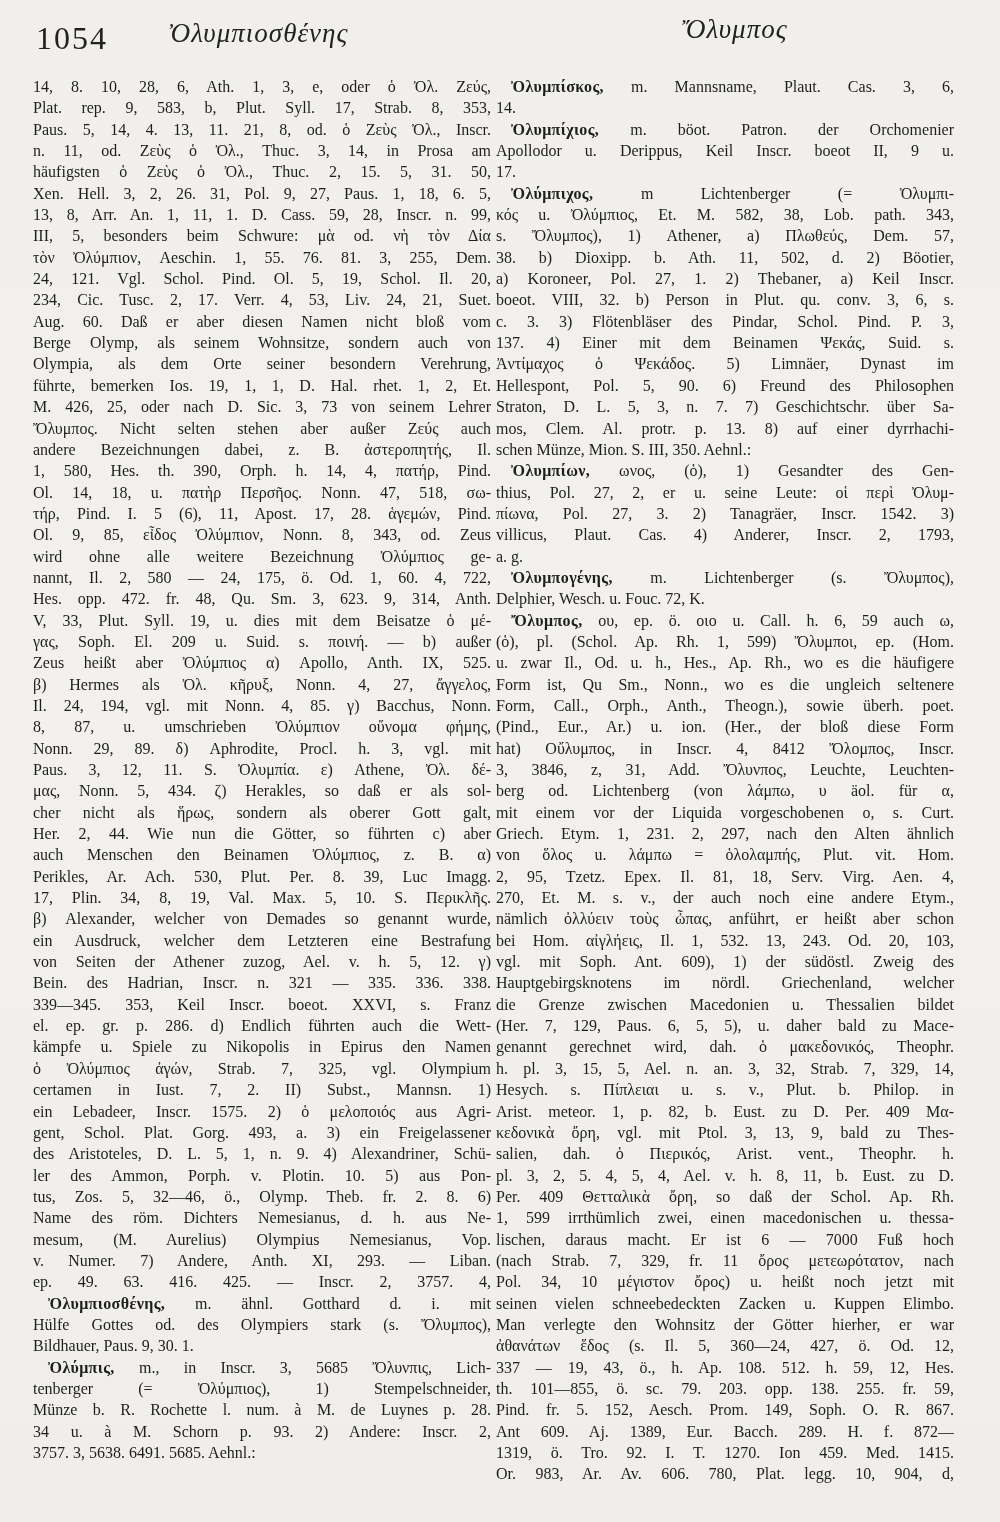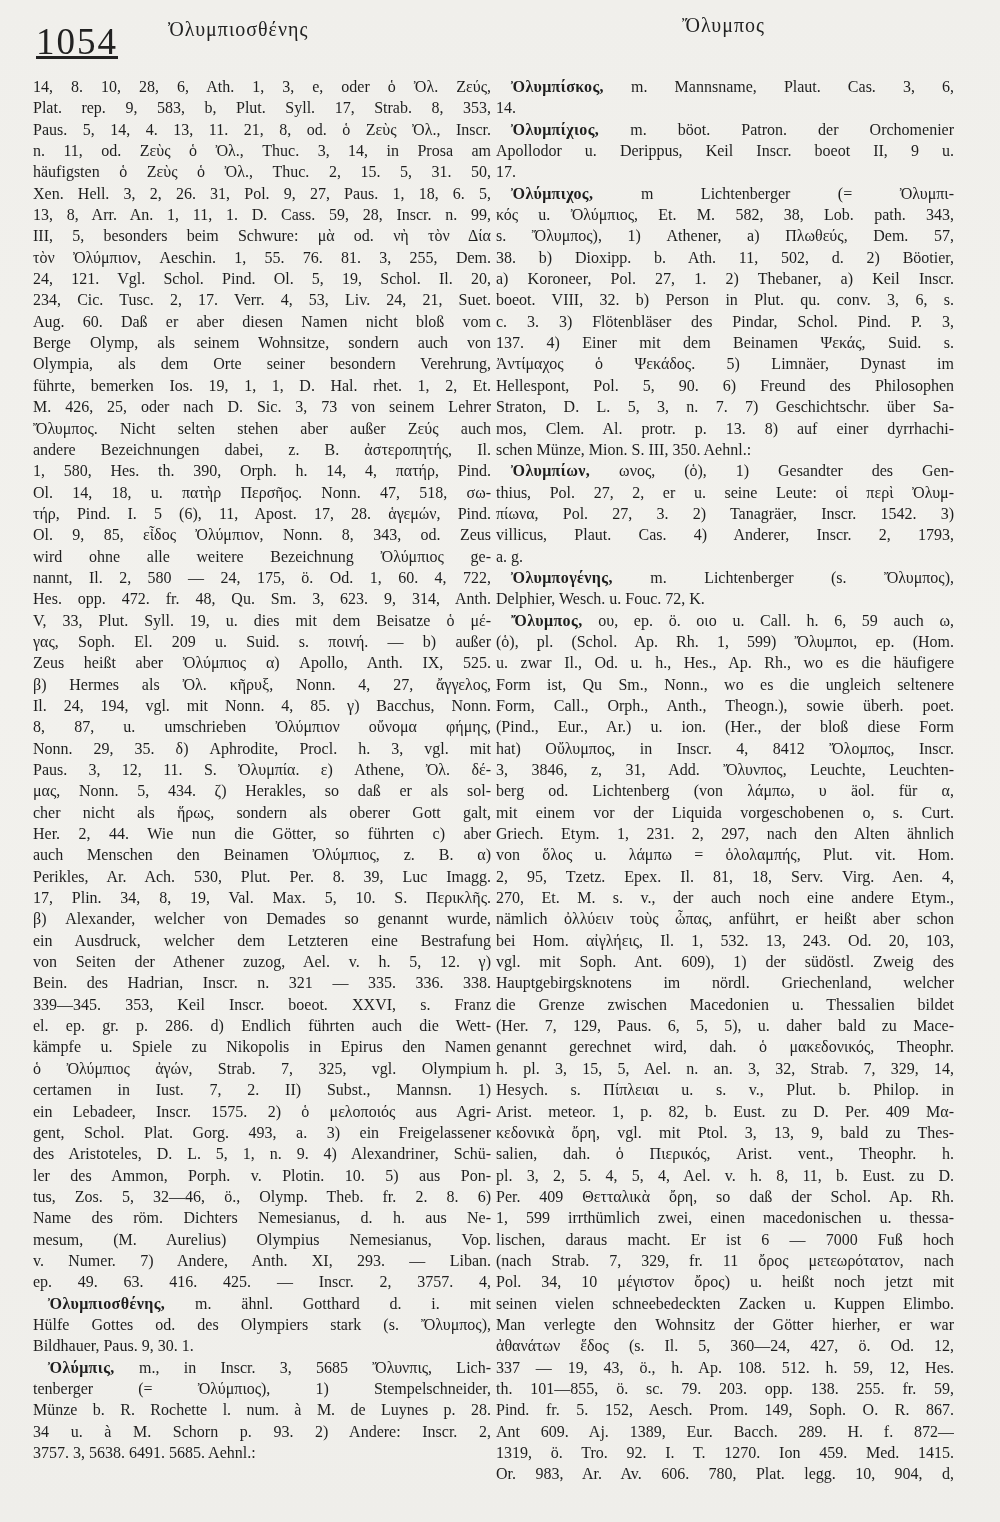--- a/index.html
+++ b/index.html
@@ -11,24 +11,24 @@
   .page {
     position:relative;
     width:1000px; height:1522px;
     background:linear-gradient(180deg,#f0efeb 0%,#f2f1ed 45%,#efeeea 100%);
     color:#1c1c1c;
     overflow:hidden;
   }
   .page-header { position:absolute; top:14px; left:0; width:100%; height:52px; }
   .page-num {
     position:absolute; left:36px; top:6px;
-    font-size:37px; letter-spacing:2px; color:#222;text-decoration:underline;
+    font-size:32px; letter-spacing:2px; color:#222;
   }
   .running-head {
-    position:absolute; font-size:20px; color:#222;
+    position:absolute; font-size:27px; font-style:italic; color:#222;
     letter-spacing:1px;
   }
   .rh-left  { left:168px; top:4px; }
   .rh-right { left:682px; top:0; }
   .columns {
     position:absolute; top:76px; left:33px;
     display:flex; gap:5px;
   }
   .col { width:458px; }
   .line {
@@ -80,21 +80,21 @@
         <div class="line">Ol. 9, 85, εἶδος Ὀλύμπιον, Nonn. 8, 343, od. Zeus</div>
         <div class="line">wird ohne alle weitere Bezeichnung Ὀλύμπιος ge-</div>
         <div class="line">nannt, Il. 2, 580 — 24, 175, ö. Od. 1, 60. 4, 722,</div>
         <div class="line">Hes. opp. 472. fr. 48, Qu. Sm. 3, 623. 9, 314, Anth.</div>
         <div class="line">V, 33, Plut. Syll. 19, u. dies mit dem Beisatze ὁ μέ-</div>
         <div class="line">γας, Soph. El. 209 u. Suid. s. ποινή. — b) außer</div>
         <div class="line">Zeus heißt aber Ὀλύμπιος α) Apollo, Anth. IX, 525.</div>
         <div class="line">β) Hermes als Ὀλ. κῆρυξ, Nonn. 4, 27, ἄγγελος,</div>
         <div class="line">Il. 24, 194, vgl. mit Nonn. 4, 85.  γ) Bacchus, Nonn.</div>
         <div class="line">8, 87, u. umschrieben Ὀλύμπιον οὔνομα φήμης,</div>
-        <div class="line">Nonn. 29, 35.  δ) Aphrodite, Procl. h. 3, vgl. mit</div>
+        <div class="line">Nonn. 29, 89.  δ) Aphrodite, Procl. h. 3, vgl. mit</div>
         <div class="line">Paus. 3, 12, 11.  S. Ὀλυμπία.  ε) Athene, Ὀλ. δέ-</div>
         <div class="line">μας, Nonn. 5, 434.  ζ) Herakles, so daß er als sol-</div>
         <div class="line">cher nicht als ἥρως, sondern als oberer Gott galt,</div>
         <div class="line">Her. 2, 44.  Wie nun die Götter, so führten c) aber</div>
         <div class="line">auch Menschen den Beinamen Ὀλύμπιος, z. B. α)</div>
         <div class="line">Perikles, Ar. Ach. 530, Plut. Per. 8. 39, Luc Imagg.</div>
         <div class="line">17, Plin. 34, 8, 19, Val. Max. 5, 10.  S. Περικλῆς.</div>
         <div class="line">β) Alexander, welcher von Demades so genannt wurde,</div>
         <div class="line">ein Ausdruck, welcher dem Letzteren eine Bestrafung</div>
         <div class="line">von Seiten der Athener zuzog, Ael. v. h. 5, 12.  γ)</div>

